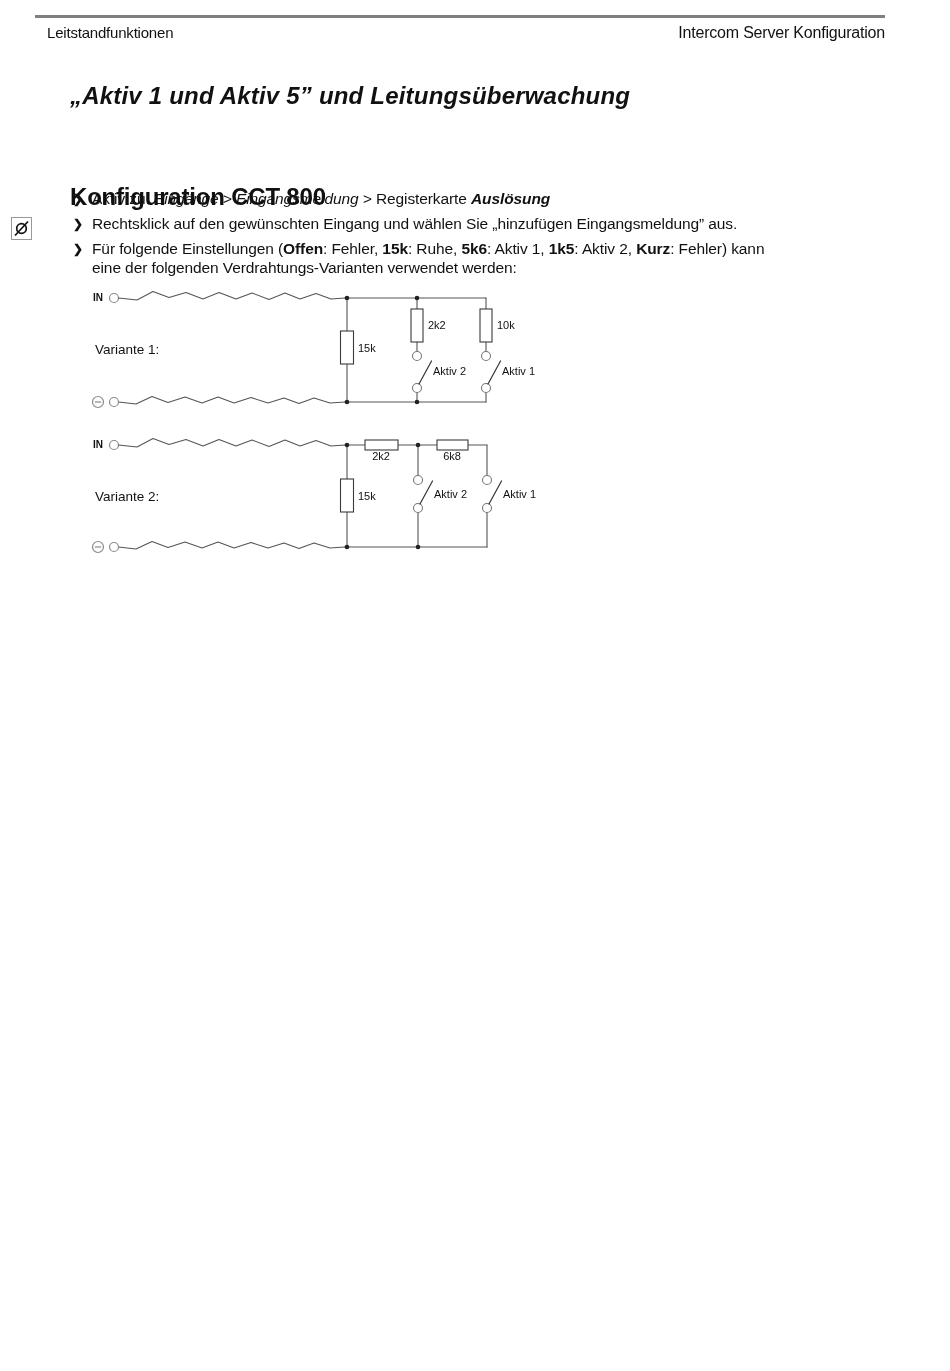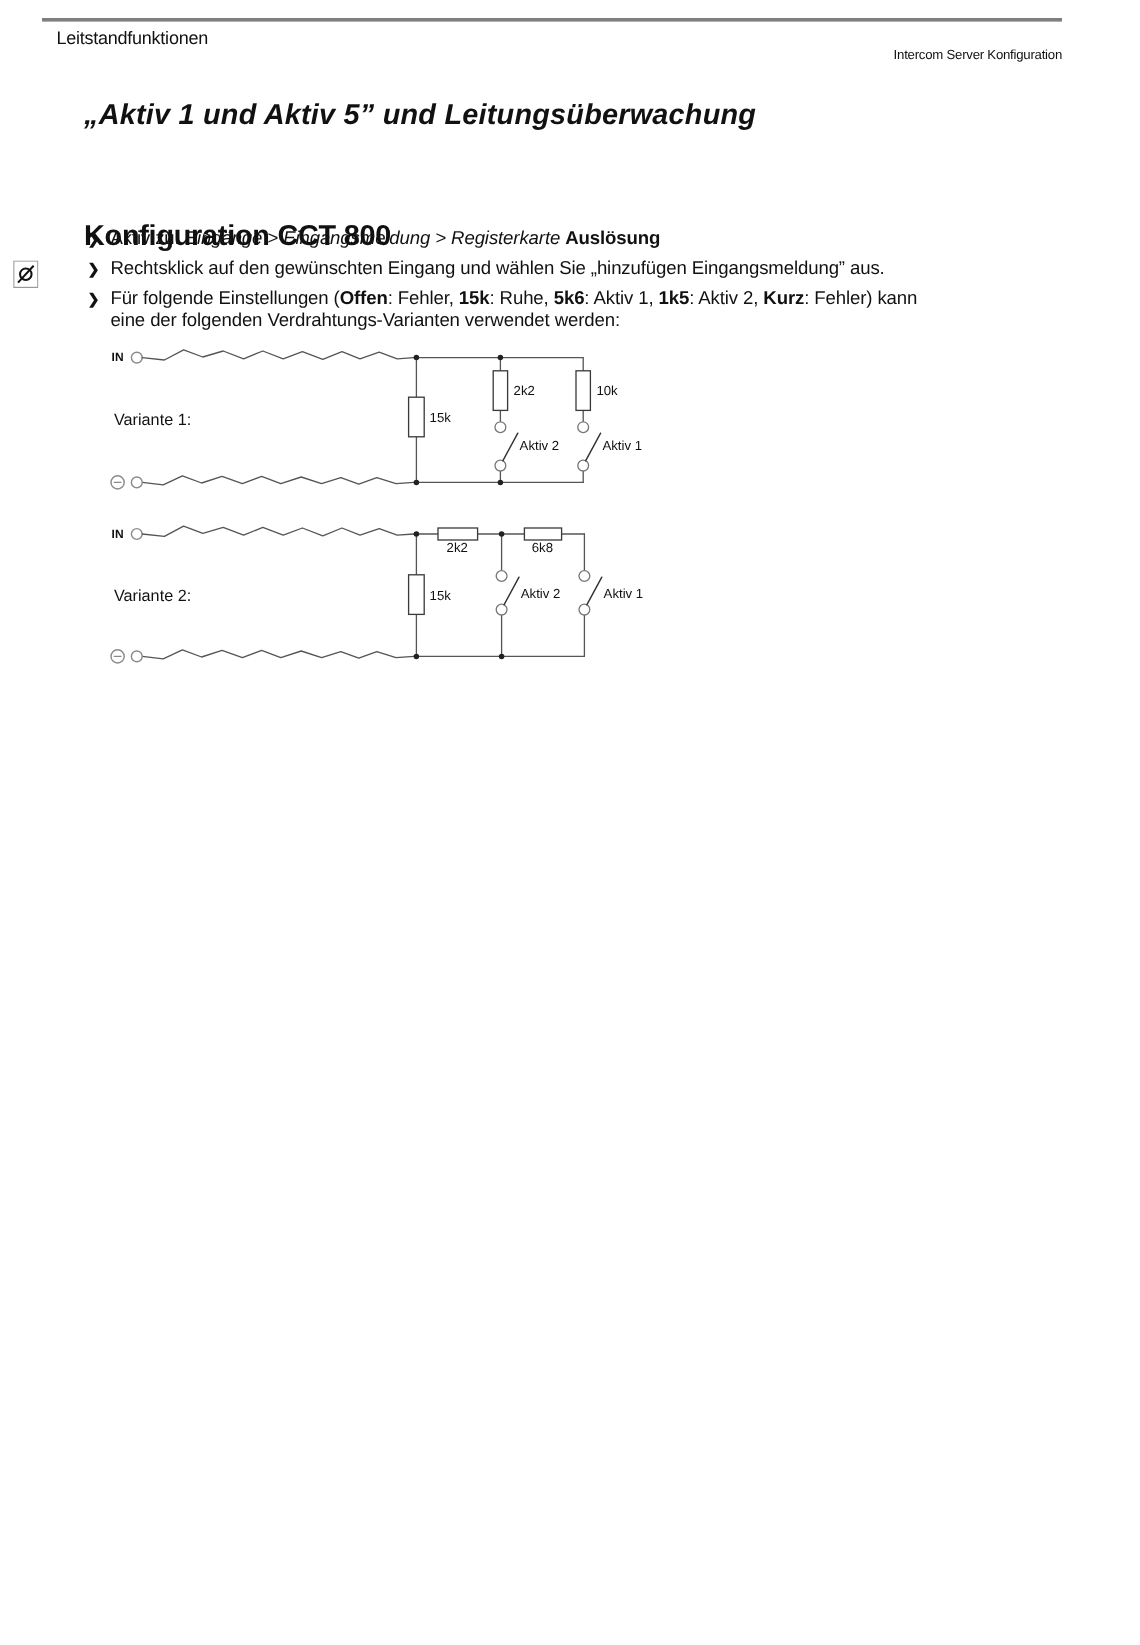--- a/index.html
+++ b/index.html
@@ -4,21 +4,21 @@
 <style>
   html,body{margin:0;padding:0;background:#fff;}
   .page{
     position:relative;width:950px;height:1170px;margin:0 auto;background:#fff;
     font-family:"Liberation Sans",sans-serif;color:#111;overflow:hidden;
   }
   .rule{position:absolute;left:35px;right:65px;height:3px;background:#7f7f7f;}
   .rule-top{top:15px;}
   .rule-bottom{top:1346px;}
   .hdr-left{position:absolute;left:47px;top:24px;font-size:15px;letter-spacing:-0.2px;}
-  .hdr-right{position:absolute;right:65px;top:40px;font-size:11px;letter-spacing:-0.2px;}
+  .hdr-right{position:absolute;right:65px;top:24px;font-size:16px;letter-spacing:-0.2px;}
   .ftr-left{position:absolute;left:47px;top:1352px;font-size:15px;}
   .ftr-right{position:absolute;right:65px;top:1352px;font-size:21px;}
   .title{
     position:absolute;left:70px;top:66px;font-size:24px;font-weight:700;font-style:italic;
     letter-spacing:0.2px;white-space:nowrap;
   }
   .intro{
     position:absolute;left:70px;top:107px;width:826px;font-size:15.5px;line-height:19px;
     white-space:pre-line;letter-spacing:-0.1px;
   }
@@ -56,21 +56,21 @@
   <div class="rule rule-top"></div>
   <div class="hdr-left">Leitstandfunktionen</div>
   <div class="hdr-right">Intercom Server Konfiguration</div>
 
   <h1 class="title">„Aktiv 1 und Aktiv 5” und Leitungsüberwachung</h1>
 
 
   <h2 class="section-heading">Konfiguration CCT 800</h2>
 
   <ul class="bullets">
-      <li class="bullet"><span class="marker">❯</span><span class="bullet-text"><span>Aktiv zu: </span><span style="font-weight: 400; font-style: italic;">Eingänge &gt; Eingangsmeldung &gt; </span><span style="font-style: italic;">Registerkarte </span><span style="font-weight: 700; ">Auslösung</span></span></li>
+      <li class="bullet"><span class="marker">❯</span><span class="bullet-text"><span>Aktiv zu: </span><span style="font-weight: 400; font-style: italic;">Eingänge &gt; Eingangsmeldung &gt; </span><span style="">Registerkarte </span><span style="font-weight: 700; font-style: italic;">Auslösung</span></span></li>
       <li class="bullet"><span class="marker">❯</span><span class="bullet-text"><span>Rechtsklick auf den gewünschten Eingang und wählen Sie „hinzufügen Eingangsmeldung” aus.</span></span></li>
       <li class="bullet"><span class="marker">❯</span><span class="bullet-text"><span>Für folgende Einstellungen (</span><span style="font-weight: 700;">Offen</span><span>: Fehler, </span><span style="font-weight: 700;">15k</span><span>: Ruhe, </span><span style="font-weight: 700;">5k6</span><span>: Aktiv 1, </span><span style="font-weight: 700;">1k5</span><span>: Aktiv 2, </span><span style="font-weight: 700;">Kurz</span><span>: Fehler) kann
 eine der folgenden Verdrahtungs-Varianten verwendet werden:</span></span></li>
     </ul>
 
   <svg class="margin-icon" width="21" height="23" viewBox="0 0 21 23">
     <rect x="0.5" y="0.5" width="20" height="22" fill="#fff" stroke="#999" stroke-width="1"></rect>
     <circle cx="10.5" cy="11.5" r="4.8" fill="none" stroke="#111" stroke-width="1.7"></circle>
     <line x1="4" y1="18.5" x2="17" y2="4.5" stroke="#111" stroke-width="1.7"></line>
   </svg>

